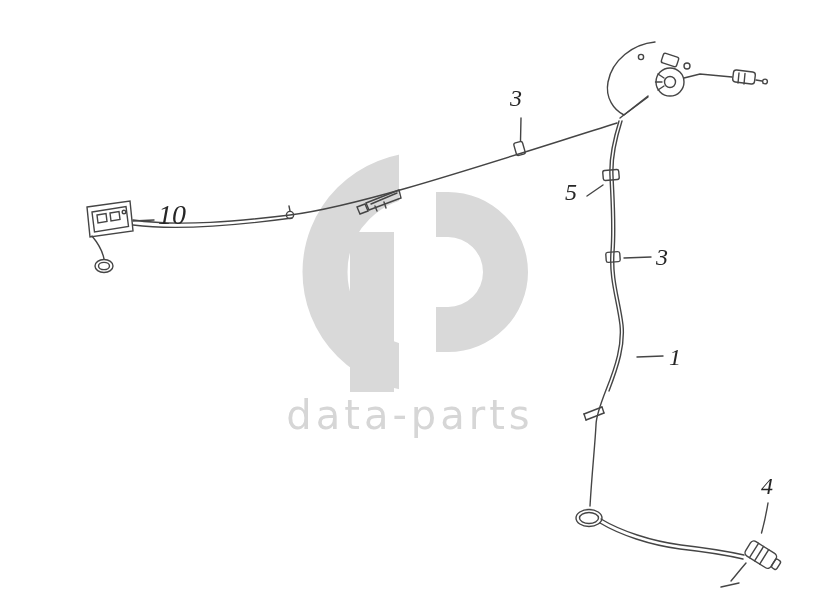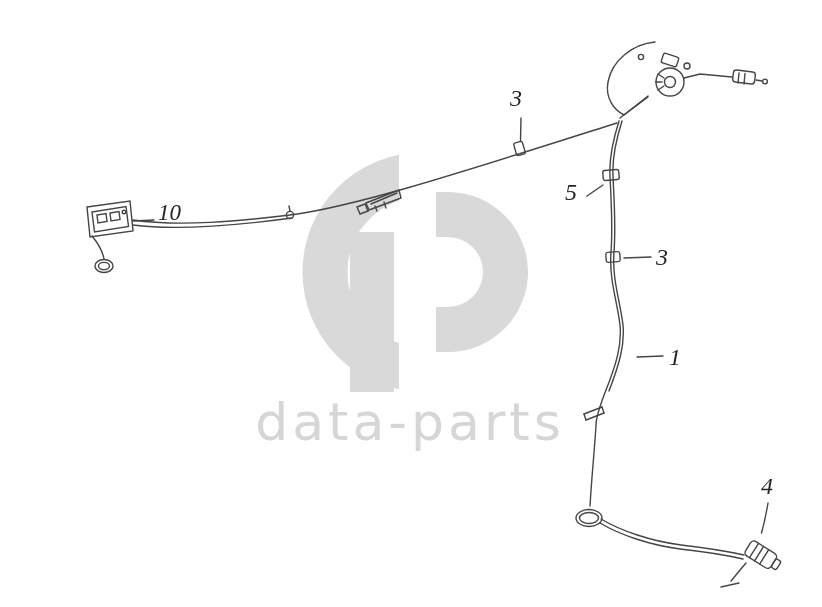--- a/index.html
+++ b/index.html
@@ -14,28 +14,28 @@
   .stage svg { position: absolute; left: 0; top: 0; }
   .callout {
     position: absolute;
     font-family: "Liberation Serif", serif;
     font-style: italic;
     font-size: 24px;
     color: #262626;
     line-height: 1;
     user-select: none;
   }
-  .callout.big { font-size: 23px; }
+  .callout.big { font-size: 28px; }
   .watermark-text {
     position: absolute;
     left: 410px;
     top: 392px;
     transform: translateX(-50%);
     font-family: "DejaVu Sans", sans-serif;
-    font-size: 52px;
+    font-size: 40px;
     letter-spacing: 4px;
     color: #d6d6d6;
     white-space: nowrap;
     user-select: none;
   }
 </style>
 </head>
 <body>
 
 <div class="stage">

